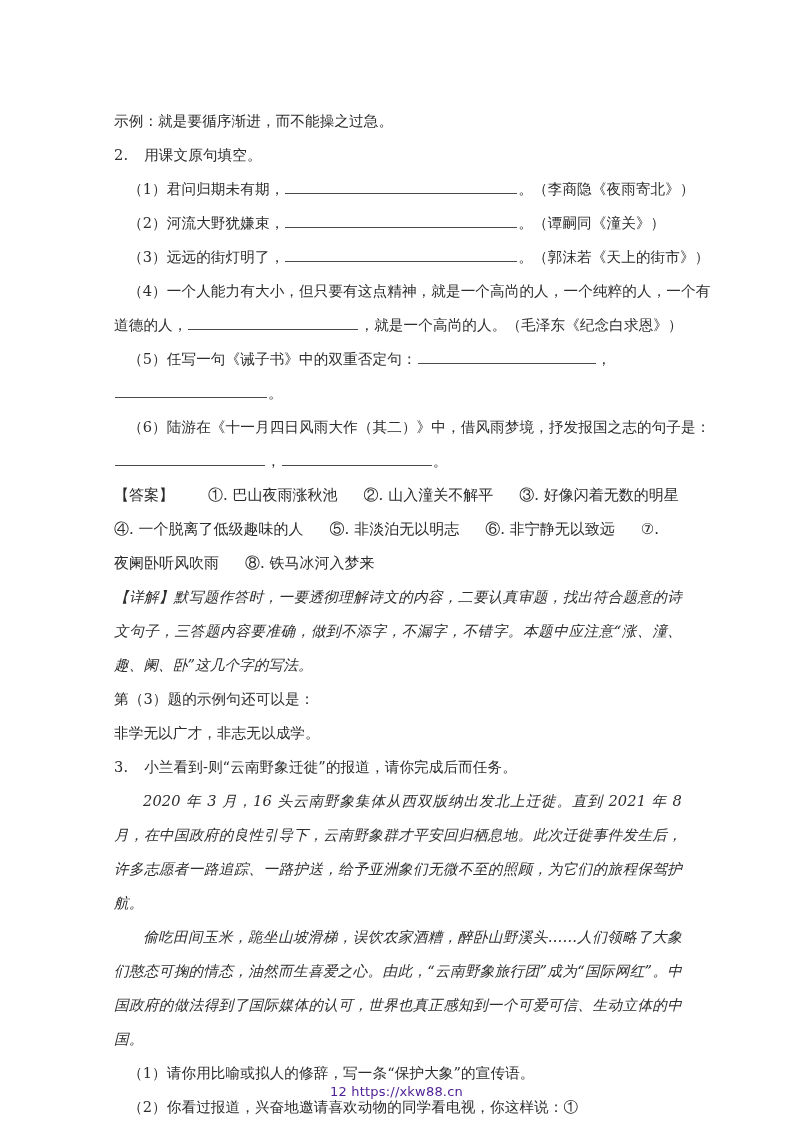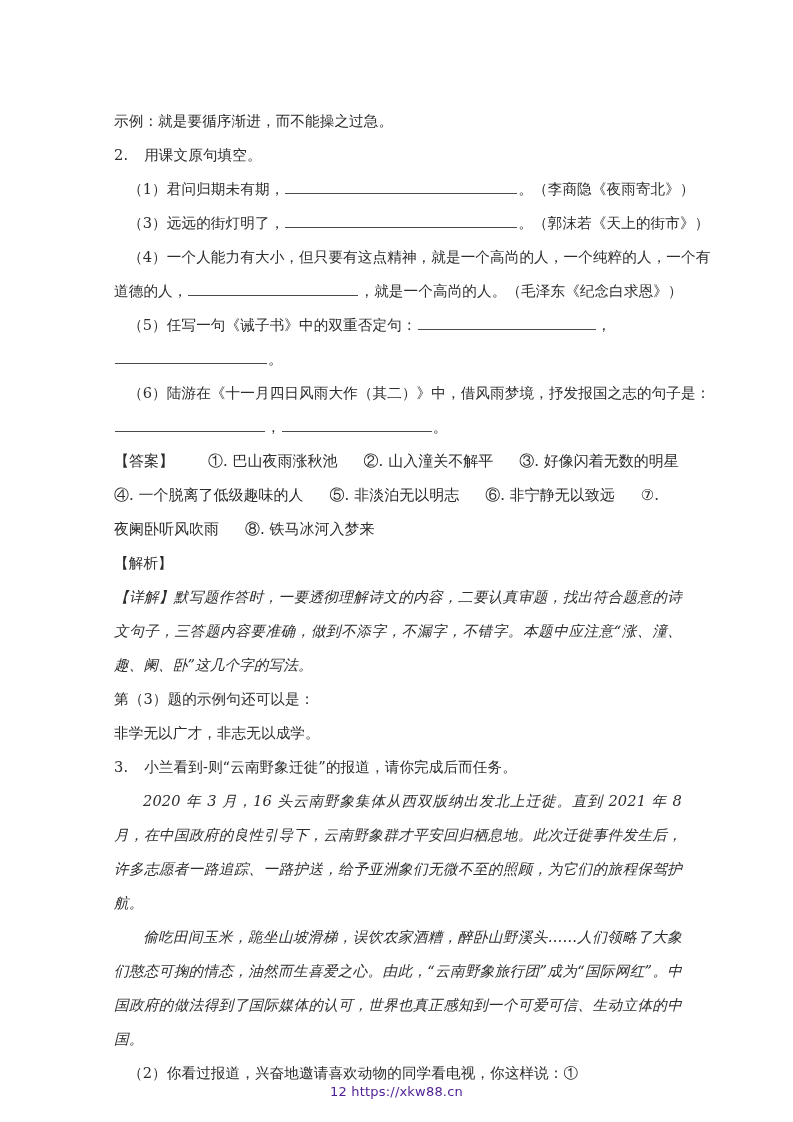--- a/index.html
+++ b/index.html
@@ -86,20 +86,23 @@
     <div class="line noindent">示例：就是要循序渐进，而不能操之过急。</div>
 
     <div class="line noindent">
       <span>2.</span><span class="gap-s"></span><span>用课文原句填空。</span>
     </div>
 
     <div class="line indent1">
       <span>（1）</span><span>君问归期未有期，</span><span class="blank b-lg"></span><span>。（李商隐《夜雨寄北》）</span>
     </div>
 
+    <div class="line indent1">
+      <span>（2）</span><span>河流大野犹嫌束，</span><span class="blank b-lg"></span><span>。（谭嗣同《潼关》）</span>
+    </div>
 
     <div class="line indent1">
       <span>（3）</span><span>远远的街灯明了，</span><span class="blank b-lg"></span><span>。（郭沫若《天上的街市》）</span>
     </div>
 
     <div class="line indent1">
       <span>（4）</span><span>一个人能力有大小，但只要有这点精神，就是一个高尚的人，一个纯粹的人，一个有</span>
     </div>
 
     <div class="line noindent">
@@ -123,36 +126,38 @@
     <div class="ans-row noindent">
       <span>【答案】</span><span class="gap-l"></span><span>①.</span>&nbsp;<span>巴山夜雨涨秋池</span><span class="gap-m"></span><span>②.</span>&nbsp;<span>山入潼关不解平</span><span class="gap-m"></span><span>③.</span>&nbsp;<span>好像闪着无数的明星</span>
     </div>
     <div class="ans-row noindent">
       <span>④.</span>&nbsp;<span>一个脱离了低级趣味的人</span><span class="gap-m"></span><span>⑤.</span>&nbsp;<span>非淡泊无以明志</span><span class="gap-m"></span><span>⑥.</span>&nbsp;<span>非宁静无以致远</span><span class="gap-m"></span><span>⑦.</span>
     </div>
     <div class="ans-row noindent">
       <span>夜阑卧听风吹雨</span><span class="gap-m"></span><span>⑧.</span>&nbsp;<span>铁马冰河入梦来</span>
     </div>
 
-    <div class="line noindent">【解析】</div>
 
     <div class="line wrap noindent">
       <span>【详解】</span><span>默写题作答时，一要透彻理解诗文的内容，二要认真审题，找出符合题意的诗文句子，三答题内容要准确，做到不添字，不漏字，不错字。本题中应注意“涨、潼、趣、阑、卧”这几个字的写法。</span>
     </div>
 
     <div class="line noindent">第（3）题的示例句还可以是：</div>
     <div class="line noindent">非学无以广才，非志无以成学。</div>
 
     <div class="line noindent">
       <span>3.</span><span class="gap-s"></span><span>小兰看到-则“云南野象迁徙”的报道，请你完成后而任务。</span>
     </div>
 
     <div class="line wrap indent2">2020 年 3 月，16 头云南野象集体从西双版纳出发北上迁徙。直到 2021 年 8 月，在中国政府的良性引导下，云南野象群才平安回归栖息地。此次迁徙事件发生后，许多志愿者一路追踪、一路护送，给予亚洲象们无微不至的照顾，为它们的旅程保驾护航。</div>
     <div class="line wrap indent2">偷吃田间玉米，跪坐山坡滑梯，误饮农家酒糟，醉卧山野溪头……人们领略了大象们憨态可掬的情态，油然而生喜爱之心。由此，“云南野象旅行团”成为“国际网红”。中国政府的做法得到了国际媒体的认可，世界也真正感知到一个可爱可信、生动立体的中国。</div>
 
+    <div class="line indent1">
+      <span>（1）</span><span>请你用比喻或拟人的修辞，写一条“保护大象”的宣传语。</span>
+    </div>
 
     <div class="line indent1">
       <span>（2）</span><span>你看过报道，兴奋地邀请喜欢动物的同学看电视，你这样说：①</span>
     </div>
 
   </div>
 
   <div class="footer">12 https://xkw88.cn</div>
 </div>
 

